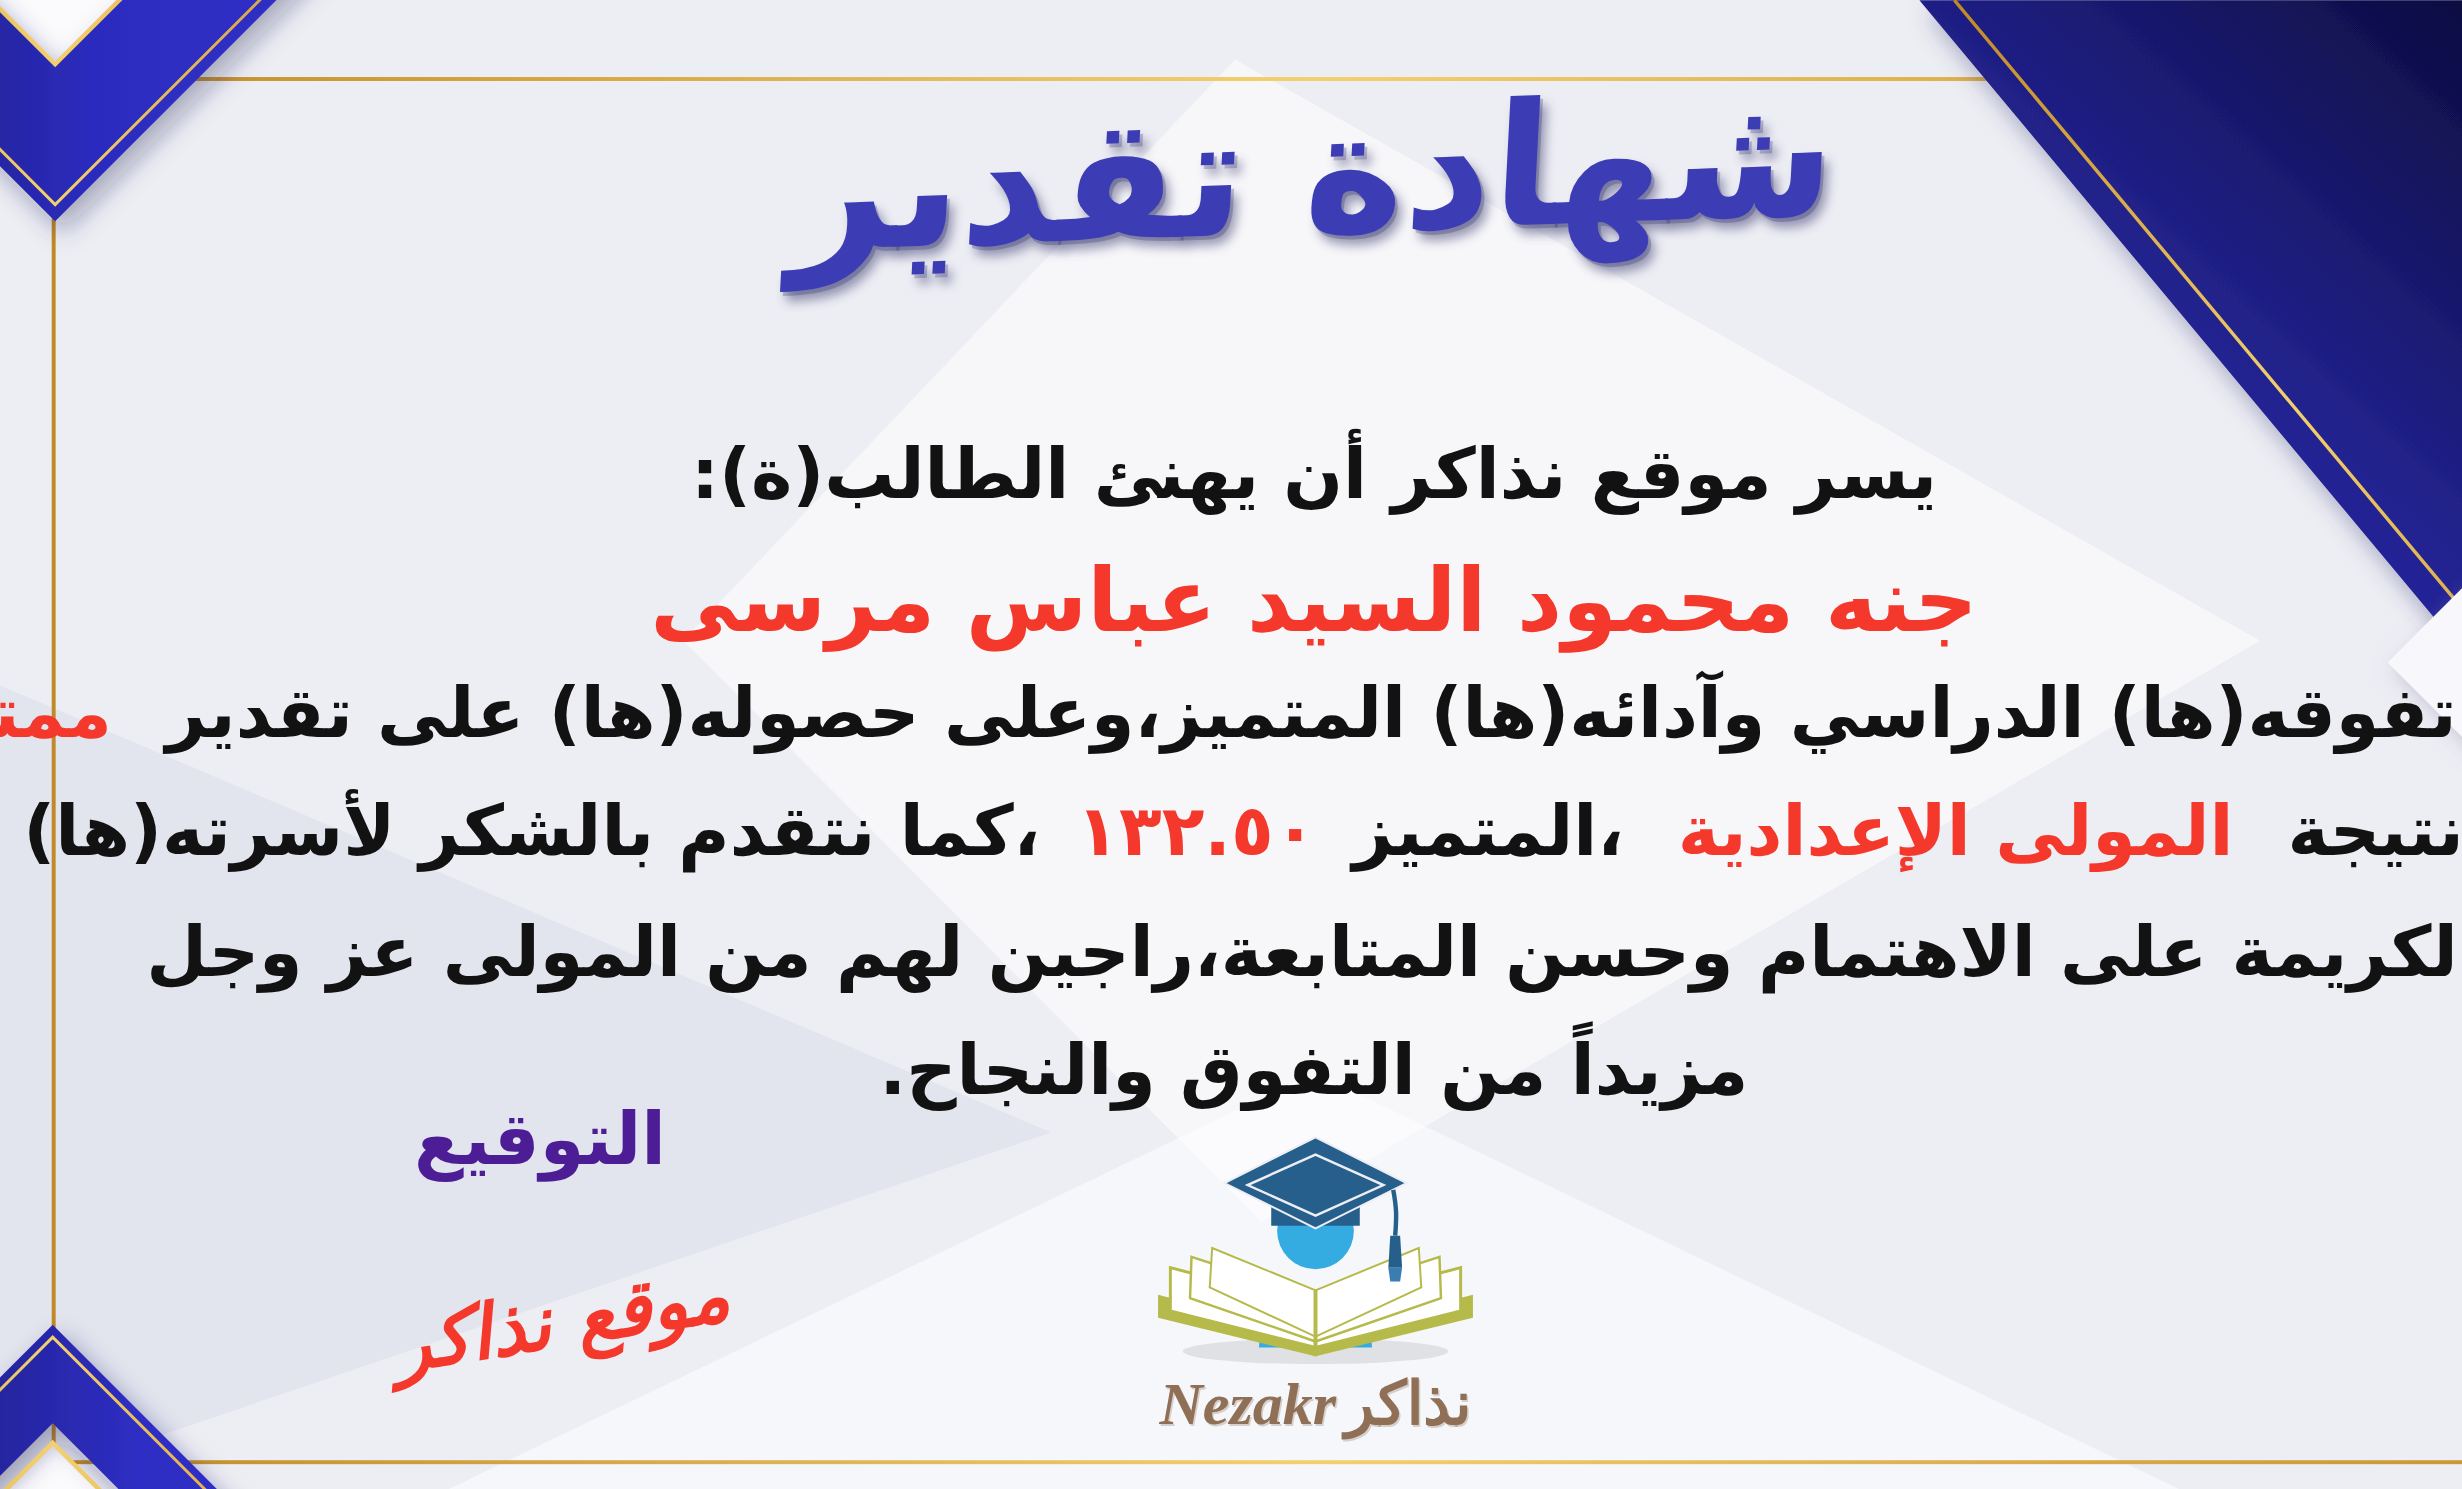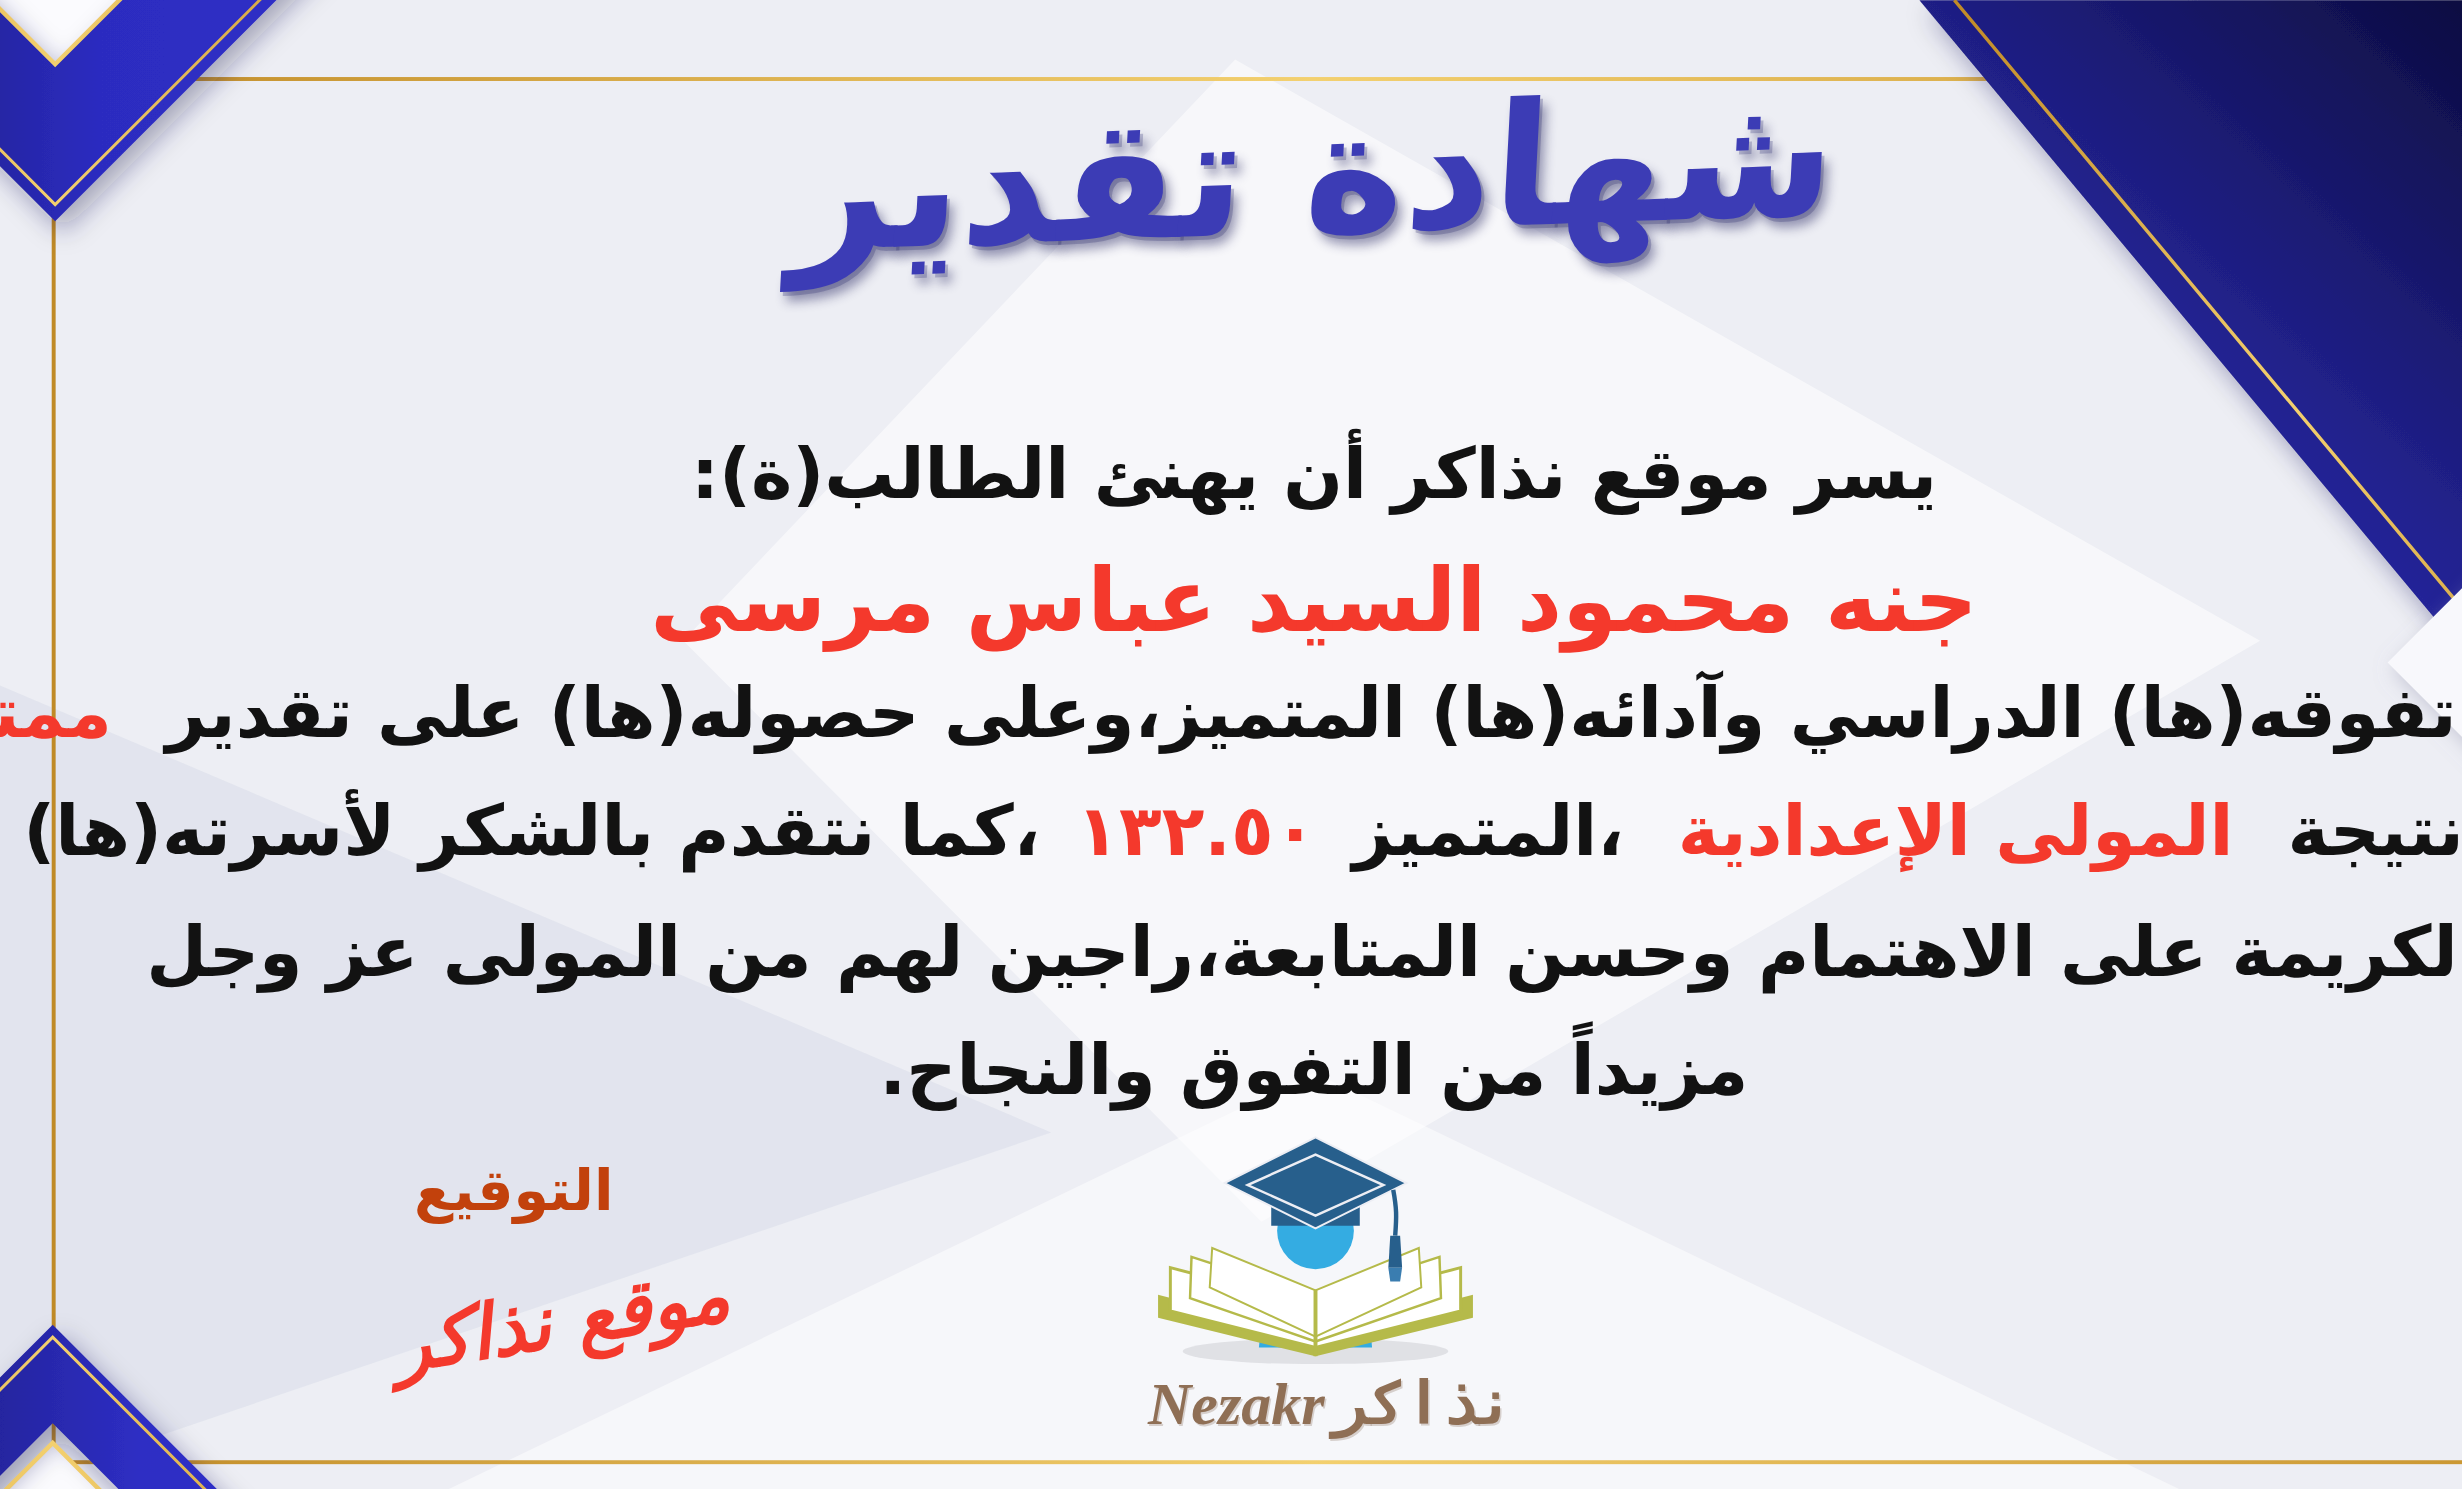--- a/index.html
+++ b/index.html
@@ -29,32 +29,32 @@
   .bodytext{font-size:70px;font-weight:bold;color:#121212;letter-spacing:0;}
   .intro{top:433px;}
   .student{top:549px;font-size:88px;font-weight:bold;color:#f4392c;}
   .l3{top:672px;}
   .l4{top:790px;}
   .l5{top:911px;}
   .l6{top:1029px;}
   .red{color:#f4392c;}
   .gap-lg{margin:0 54px;}
   .gap-md{margin:0 36px;}
-  .sig-label{position:absolute;left:414px;top:1157px;font-size:57px;font-weight:bold;color:#c2410c;}
+  .sig-label{position:absolute;left:414px;top:1097px;font-size:72px;font-weight:bold;color:#4c1d95;}
   .sig-script{
     position:absolute;left:374px;top:1276px;width:374px;text-align:center;
     font-size:75px;font-style:italic;font-weight:bold;color:#f4392c;
     transform:rotate(-9deg);
   }
   .logo{position:absolute;left:1148px;top:1125px;width:335px;text-align:center;}
   .logo svg{display:block;margin:0 auto;}
   .wordmark{margin-top:-3px;font-size:60px;font-weight:bold;color:#8f6f55;
     text-shadow:1.5px 2px 0 rgba(100,70,40,.22);direction:ltr;}
   .wordmark .latin{font-family:Liberation Serif, serif;font-style:italic;}
-  .wordmark .ar{font-family:Liberation Mono, monospace;margin-left:8.9px;}
+  .wordmark .ar{font-family:Liberation Serif, serif;margin-left:8.9px;}
 </style>
 </head>
 <body>
 
 <div class="stage">
   <div class="facet f1"></div>
   <div class="facet f2"></div>
   <div class="facet f3"></div>
 
   <svg class="deco" width="2628" height="1490" viewBox="0 0 5337 3025">

